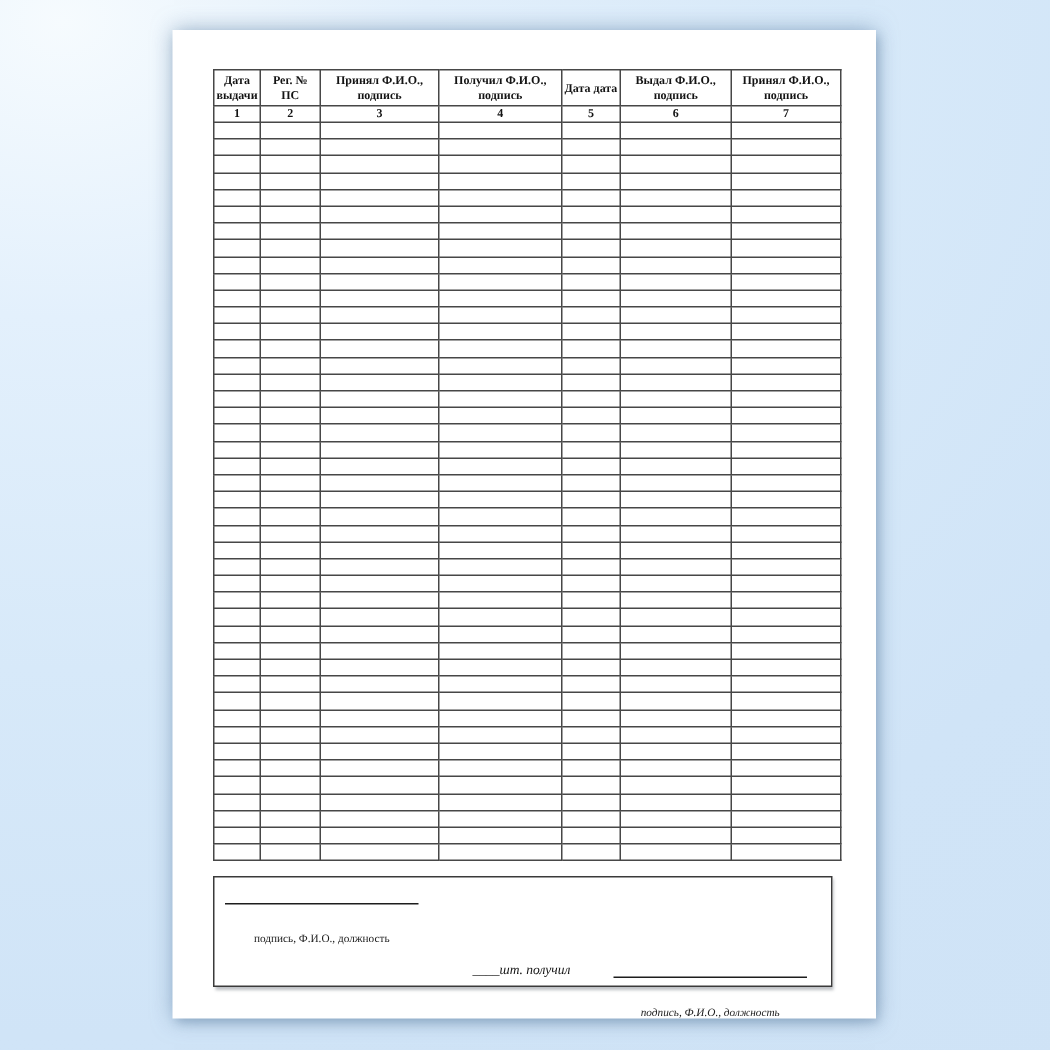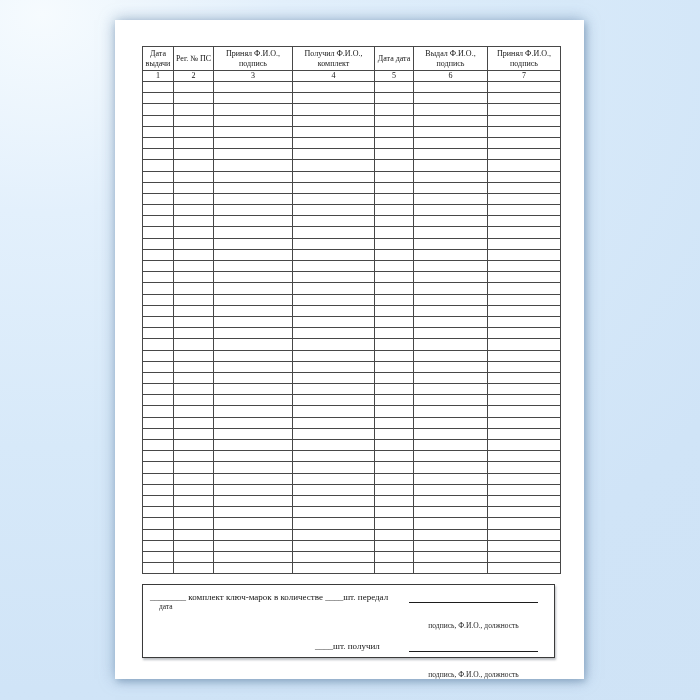--- a/index.html
+++ b/index.html
@@ -25,20 +25,21 @@
     background: #ffffff;
     box-shadow: 0 0 14px rgba(105, 138, 172, 0.65), 2px 3px 6px rgba(120, 148, 178, 0.45);
     box-sizing: border-box;
     padding: 26px 24px 0 27px;
   }
   table.register {
     border-collapse: collapse;
     table-layout: fixed;
     width: 418px;
     border: 1.5px solid #262626;
+    font-weight: bold;
   }
   table.register td {
     border: 1px solid #474747;
     padding: 0;
     overflow: hidden;
     text-align: center;
     vertical-align: middle;
   }
   col.c1 { width: 31px; }
   col.c2 { width: 40px; }
@@ -73,20 +74,21 @@
     padding: 7px 7px 0 7px;
     font-size: 9px;
   }
   .f-row {
     display: flex;
     justify-content: space-between;
     align-items: flex-start;
   }
   .f-row2 {
     margin-top: 11px;
+    font-style: italic;
   }
   .f-left2 {
     margin-left: 165px;
     white-space: nowrap;
   }
   .f-line {
     white-space: nowrap;
   }
   .f-caption {
     font-size: 7.5px;
@@ -127,21 +129,21 @@
           <col class="c4">
         <col class="c5">
           <col class="c6">
           <col class="c7">
       </colgroup>
       <tbody id="register-body">
         <tr class="header-row" id="header-row">
             <td>Дата выдачи</td>
             <td>Рег. № ПС</td>
             <td>Принял Ф.И.О., подпись</td>
-            <td>Получил Ф.И.О., комплект</td>
+            <td>Получил Ф.И.О., подпись</td>
             <td>Дата дата</td>
             <td>Выдал Ф.И.О., подпись</td>
             <td>Принял Ф.И.О., подпись</td>
           </tr>
         <tr class="num-row" id="num-row">
             <td>1</td>
             <td>2</td>
             <td>3</td>
             <td>4</td>
             <td>5</td>
@@ -542,28 +544,20 @@
             <td></td>
             <td></td>
             <td></td>
             <td></td>
           </tr>
         </tbody>
     </table>
 
     <div class="footer-box">
       <div class="f-row">
-        <div class="f-left">
-          <div class="f-line">
-            <span class="blank-underscores">________</span>
-            <span>комплект ключ-марок в количестве</span>
-            <span class="blank-underscores">____</span><span>шт. передал</span>
-          </div>
-          <div class="f-caption date-caption">дата</div>
-        </div>
         <div class="sig-block">
           <div class="sig-line"></div>
           <div class="f-caption sig-caption">подпись, Ф.И.О., должность</div>
         </div>
       </div>
 
       <div class="f-row f-row2">
         <div class="f-left2">
           <span class="blank-underscores">____</span><span>шт. получил</span>
         </div>

